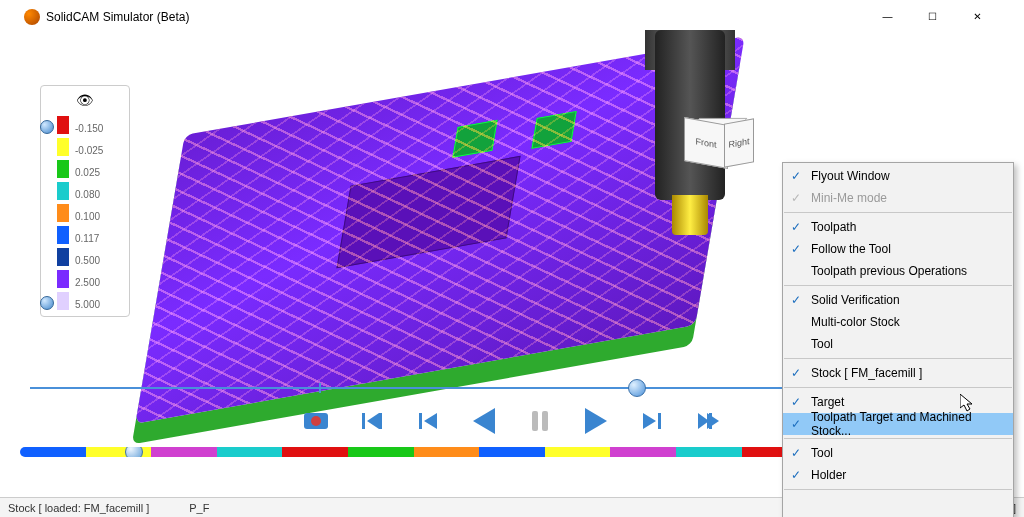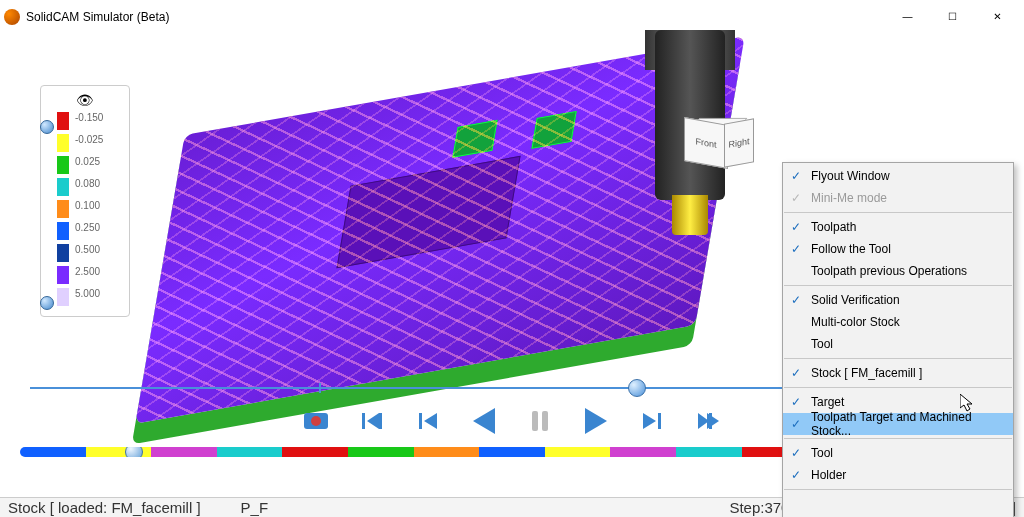--- a/index.html
+++ b/index.html
@@ -1,19 +1,19 @@
 <!DOCTYPE html>
 <html><head>
 <meta charset="utf-8">
 <style>
   * { box-sizing: border-box; margin: 0; padding: 0; font-family: "Segoe UI", Tahoma, sans-serif; }
   body { width: 1024px; height: 517px; overflow: hidden; background: #f0f0f0; position: relative; user-select: none; }
 
   
-  .titlebar { height: 34px; background: #fff; border-bottom: 1px solid #ccc; display: flex; align-items: center; padding: 0 4px; font-size: 12px; }
+  .titlebar { height: 34px; background: #fff; border-bottom: 1px solid #ccc; display: flex; align-items: center; padding: 0 24px; font-size: 12px; }
   .titlebar .appicon { width: 16px; height: 16px; background: radial-gradient(circle at 30% 30%, #ff8800, #aa4400); border-radius: 50%; margin-right: 6px; }
   .titlebar .title { flex: 1; }
   .titlebar .winbtn { width: 45px; height: 30px; display: flex; align-items: center; justify-content: center; font-family: "Segoe UI Symbol", sans-serif; font-size: 10px; cursor: pointer; }
 
   
   .viewport { position: absolute; top: 30px; left: 0; right: 0; bottom: 20px; background: #ffffff; overflow: hidden; }
 
   
   .scene { position: absolute; left: 120px; top: 10px; width: 640px; height: 370px; }
   .part { position: absolute; left: 40px; top: 50px; width: 560px; height: 280px;
@@ -35,42 +35,42 @@
   
   .navcube { position:absolute; right:280px; top:75px; width:60px; height:60px; }
   .navcube .face { position:absolute; width:44px; height:44px; background:#f7f7f7; border:1px solid #999; font-size:9px; display:flex; align-items:center; justify-content:center; color:#555; }
   .navcube .front { left:0; top:16px; transform: skewY(10deg); }
   .navcube .right { left:40px; top:16px; transform: skewY(-10deg); width:30px; }
   .navcube .top   { left:8px; top:0; transform: skewX(-40deg) scaleY(0.4); width:48px; }
 
   
   .legend { position:absolute; left:40px; top:55px; width:90px; background:rgba(255,255,255,0.9); border:1px solid #ccc; border-radius:4px; padding:6px 4px; font-size:10px; }
   .legend .eye { text-align:center; font-size:14px; margin-bottom:4px; }
-  .legend .row { display:flex; align-items:flex-start; height:22px; }
+  .legend .row { display:flex; align-items:flex-end; height:22px; }
   .legend .sw { width:12px; height:18px; margin: 0 6px 0 12px; }
   .legend .val { color:#666; }
   .legend .slider { position:absolute; left:-1px; width:14px; height:14px; border-radius:50%; background:radial-gradient(circle at 30% 30%, #d0e8ff, #4488cc); border:1px solid #336699; }
 
   
   .playbar { position:absolute; left:0; right:0; bottom:22px; height:96px; text-align:center; }
   .seek { position:relative; height:18px; margin: 0 30px 4px; }
   .seek .track { position:absolute; left:0; right:0; top:8px; height:2px; background:#4a90d9; }
   .seek .mark { position:absolute; top:4px; width:2px; height:10px; background:#4a90d9; }
   .seek .thumb { position:absolute; top:0; width:18px; height:18px; border-radius:50%; background:radial-gradient(circle at 30% 30%, #dff0ff, #4a90d9); border:1px solid #3a70a9; }
   .controls { display:flex; justify-content:center; gap:18px; align-items:center; height:40px; }
   .ctrl { width:38px; height:38px; display:flex; align-items:center; justify-content:center; cursor:pointer; }
   .ctrl svg { fill:#3a85d0; }
   .ctrl.pause svg { fill:#bbb; }
   .ctrl.rec svg { fill:#d05050; }
   .colorbar { height:10px; margin: 6px 20px 0; display:flex; border-radius:5px; overflow:hidden; position:relative; }
   .colorbar .seg { flex:1; }
   .colorbar .cthumb { position:absolute; left:105px; top:-4px; width:18px; height:18px; border-radius:50%; background:radial-gradient(circle at 30% 30%, #eef6ff, #5b9bd5); border:1px solid #3a70a9; }
 
   
-  .status { position:absolute; left:0; right:0; bottom:0; height:20px; background:#f4f4f4; border-top:1px solid #ccc; display:flex; font-size:15px; align-items:center; padding:0 8px; gap:40px; color:#333; }
+  .status { position:absolute; left:0; right:0; bottom:0; height:20px; background:#f4f4f4; border-top:1px solid #ccc; display:flex; font-size:11px; align-items:center; padding:0 8px; gap:40px; color:#333; }
   .status .cell { white-space:nowrap; }
   .status .fill { flex:1; }
 
   
   .menu { position:absolute; right:10px; top:162px; width:232px; background:#f2f2f2; border:1px solid #a5a5a5; box-shadow:3px 3px 6px rgba(0,0,0,0.25); font-size:12px; padding:2px 0; }
   .menu .item { display:flex; align-items:center; height:22px; padding: 0 20px 0 28px; position:relative; cursor:default; }
   .menu .item.highlight { background:#91c9f7; }
   .menu .item.disabled { color:#9a9a9a; }
   .menu .item .chk { position:absolute; left:8px; color:#1e6fbf; font-size:12px; }
   .menu .sep { height:1px; background:#c8c8c8; margin:3px 1px; }
@@ -132,21 +132,21 @@
         <div class="row">
           <div class="sw" style="background: rgb(26, 204, 204);"></div>
           <div class="val">0.080</div>
         </div>
         <div class="row">
           <div class="sw" style="background: rgb(255, 140, 26);"></div>
           <div class="val">0.100</div>
         </div>
         <div class="row">
           <div class="sw" style="background: rgb(16, 96, 255);"></div>
-          <div class="val">0.250</div>
+          <div class="val">0.117</div>
         </div>
         <div class="row">
           <div class="sw" style="background: rgb(16, 64, 160);"></div>
           <div class="val">0.500</div>
         </div>
         <div class="row">
           <div class="sw" style="background: rgb(122, 43, 255);"></div>
           <div class="val">2.500</div>
         </div>
         <div class="row">

